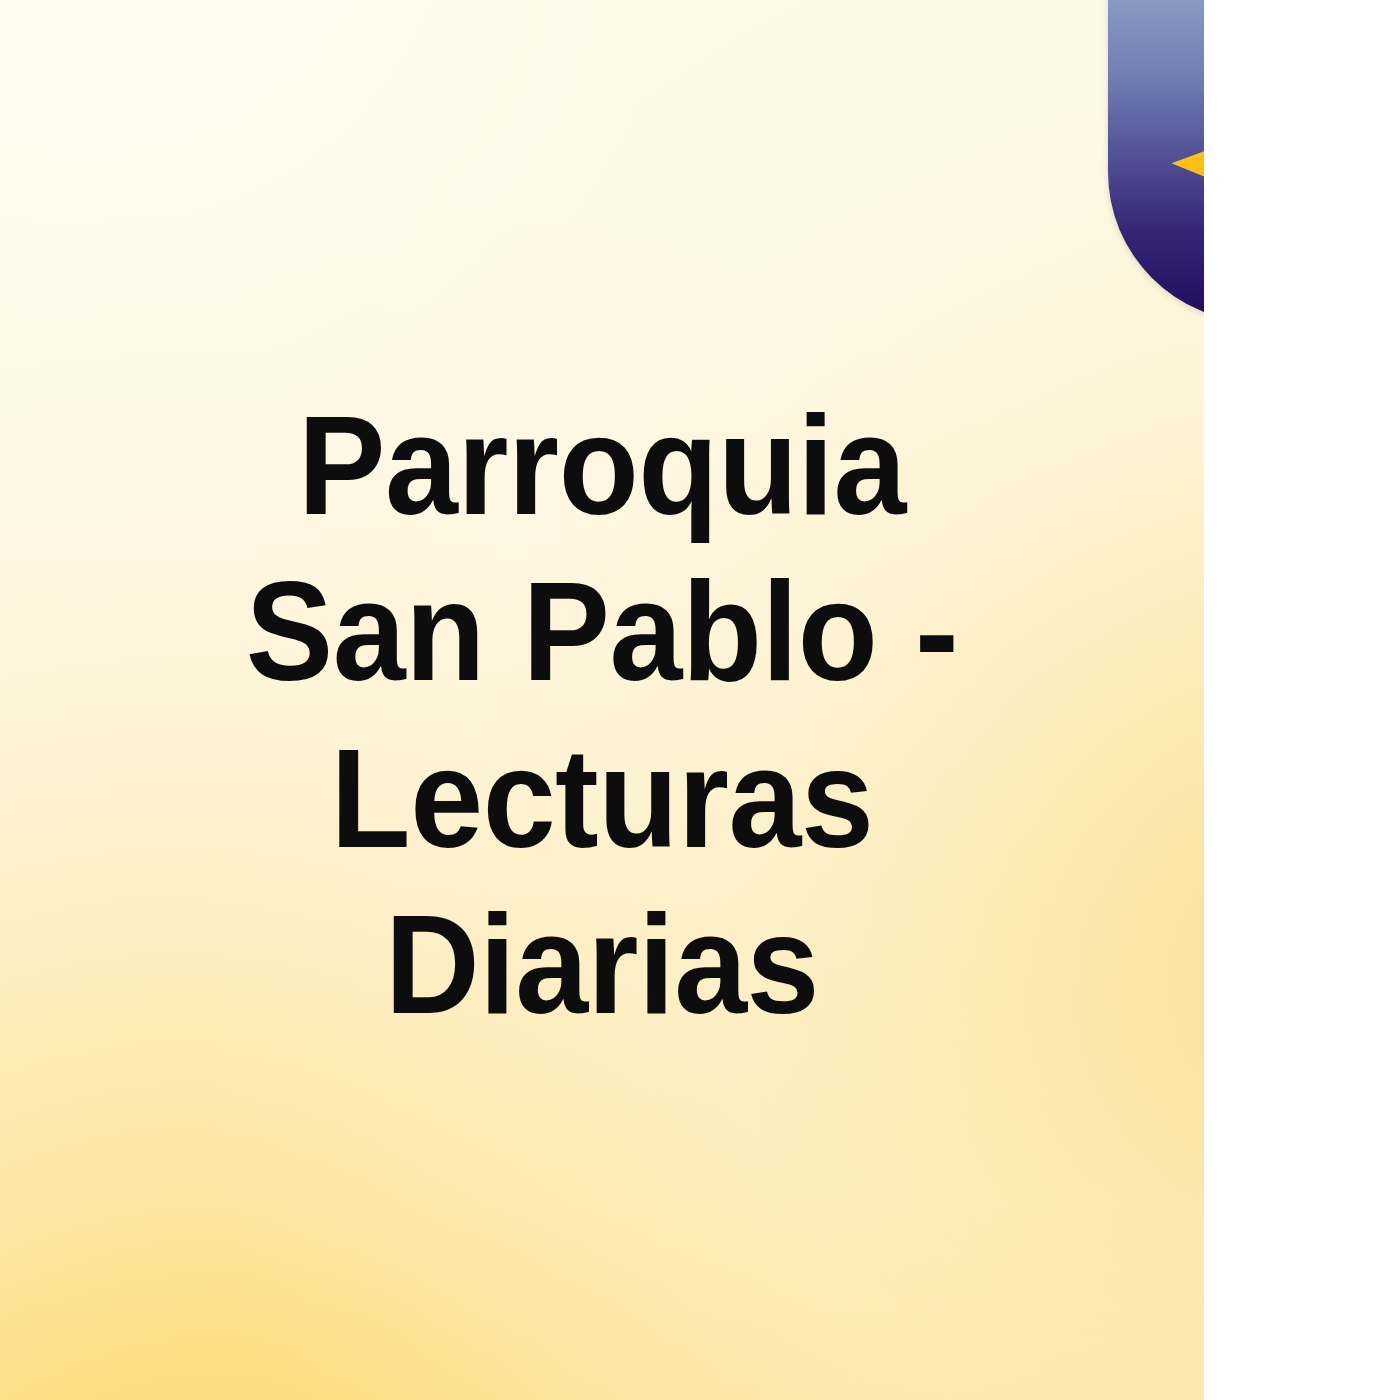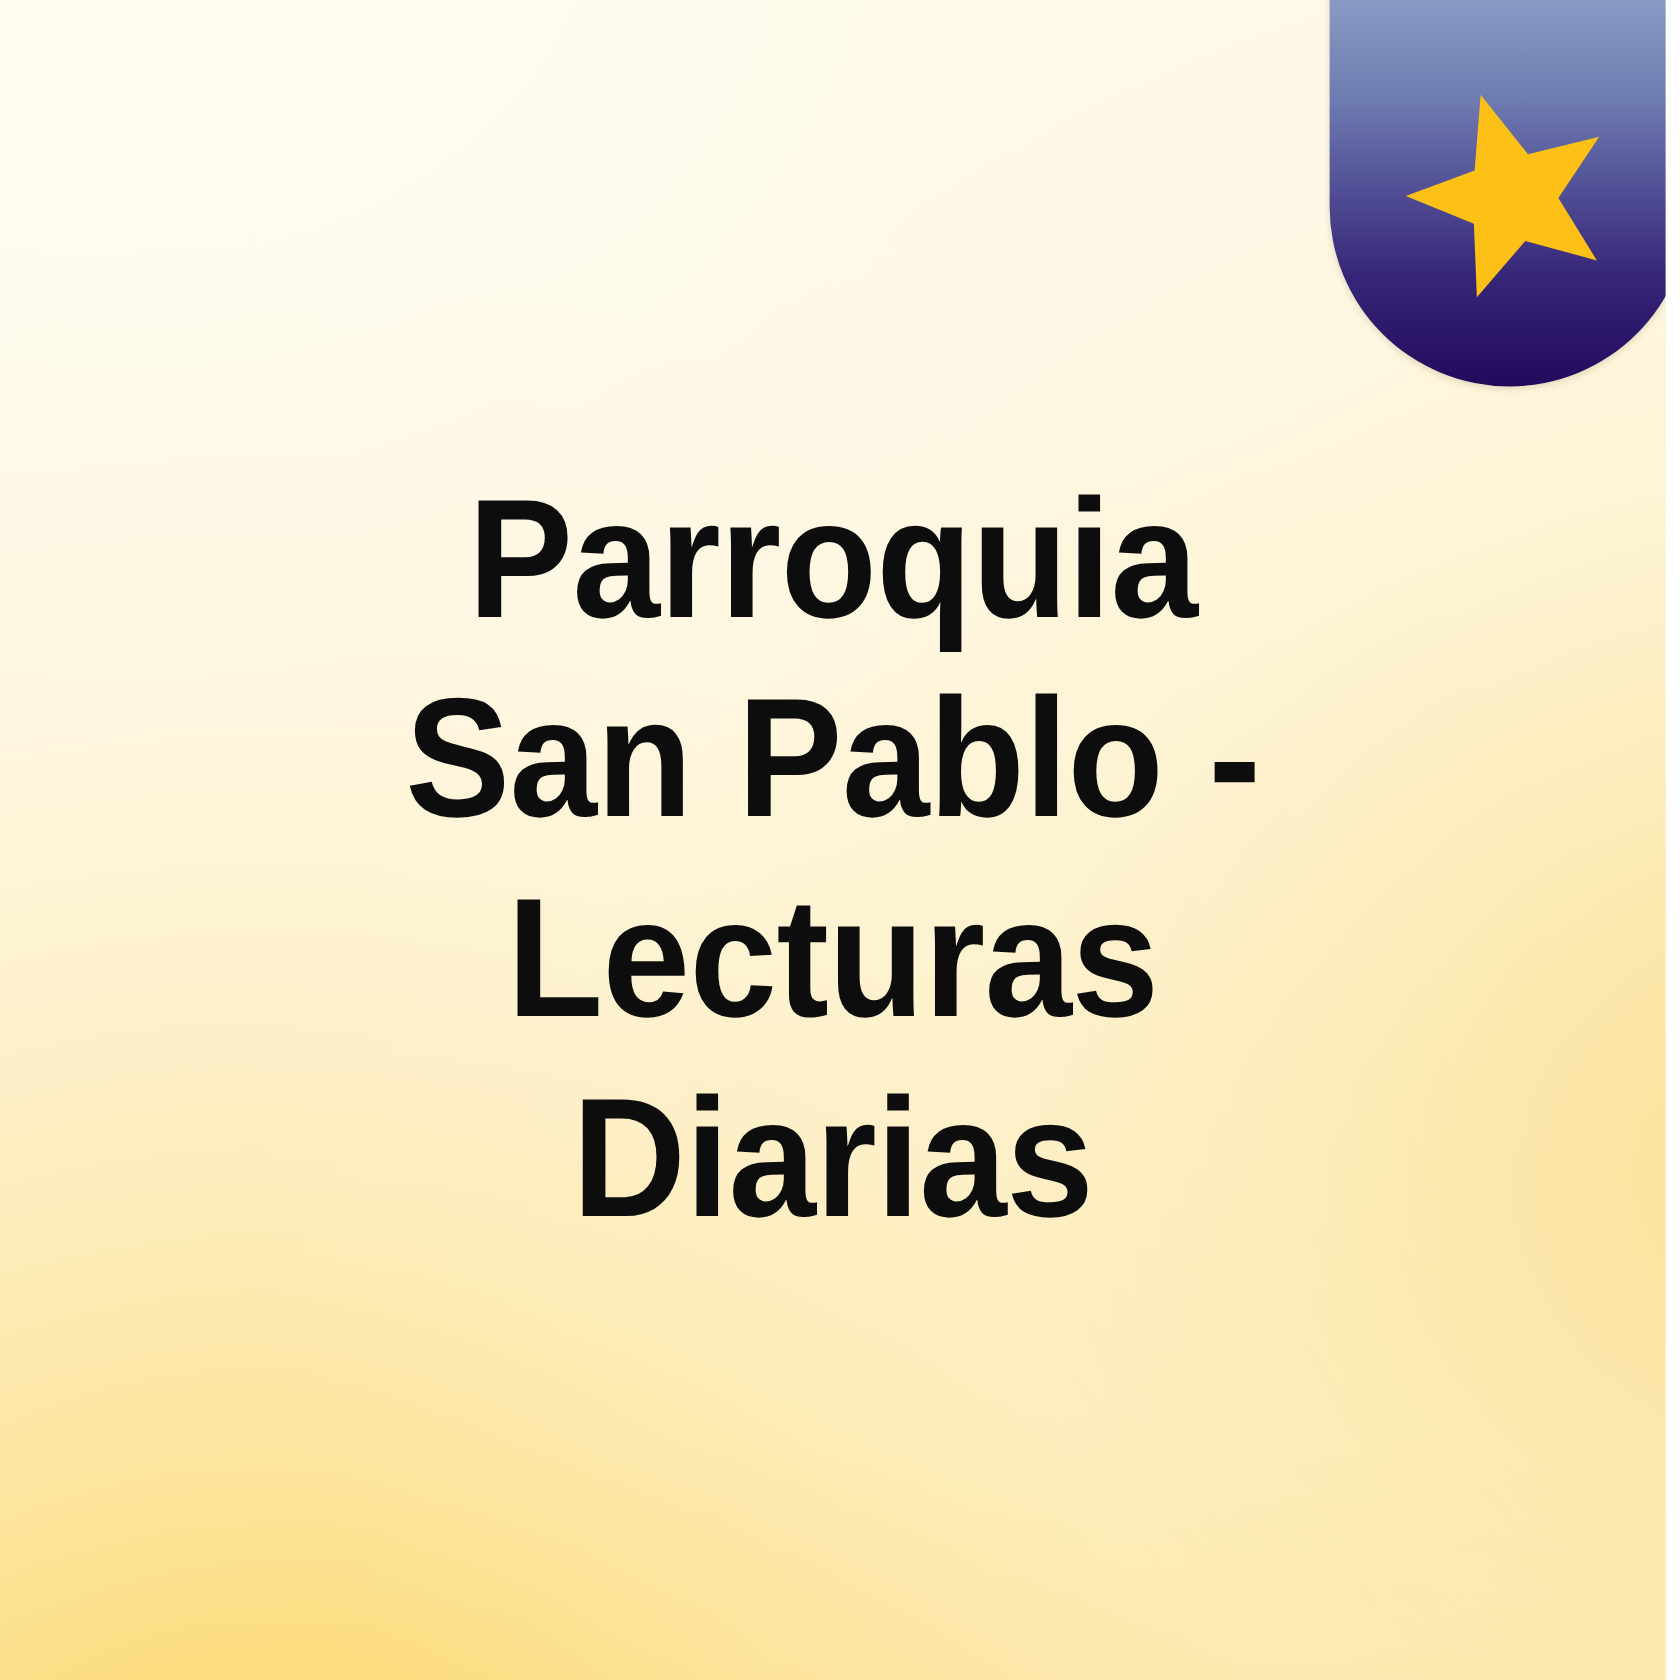--- a/index.html
+++ b/index.html
@@ -5,26 +5,27 @@
 <style>
   html, body {
     margin: 0;
     padding: 0;
     background: #ffffff;
   }
 
   
   .cover {
     position: relative;
-    width: 1388px;
+    width: 1164px;
     height: 1400px;
     overflow: hidden;
     font-family: "Liberation Sans", "DejaVu Sans", sans-serif;
     
     background-color: #fdf3d2;
+    padding-left: 40px;
   }
 
   
   .bg-layer {
     position: absolute;
     inset: 0;
   }
   .bg-base {
     background:
       radial-gradient(125% 105% at 18% 118%,

